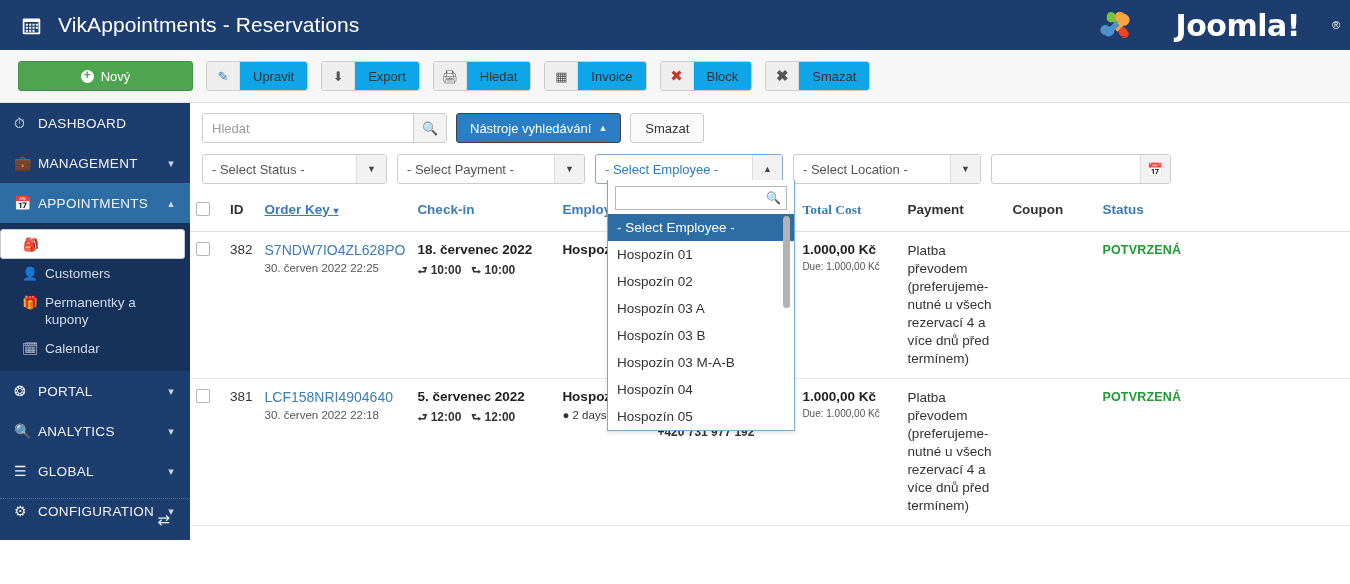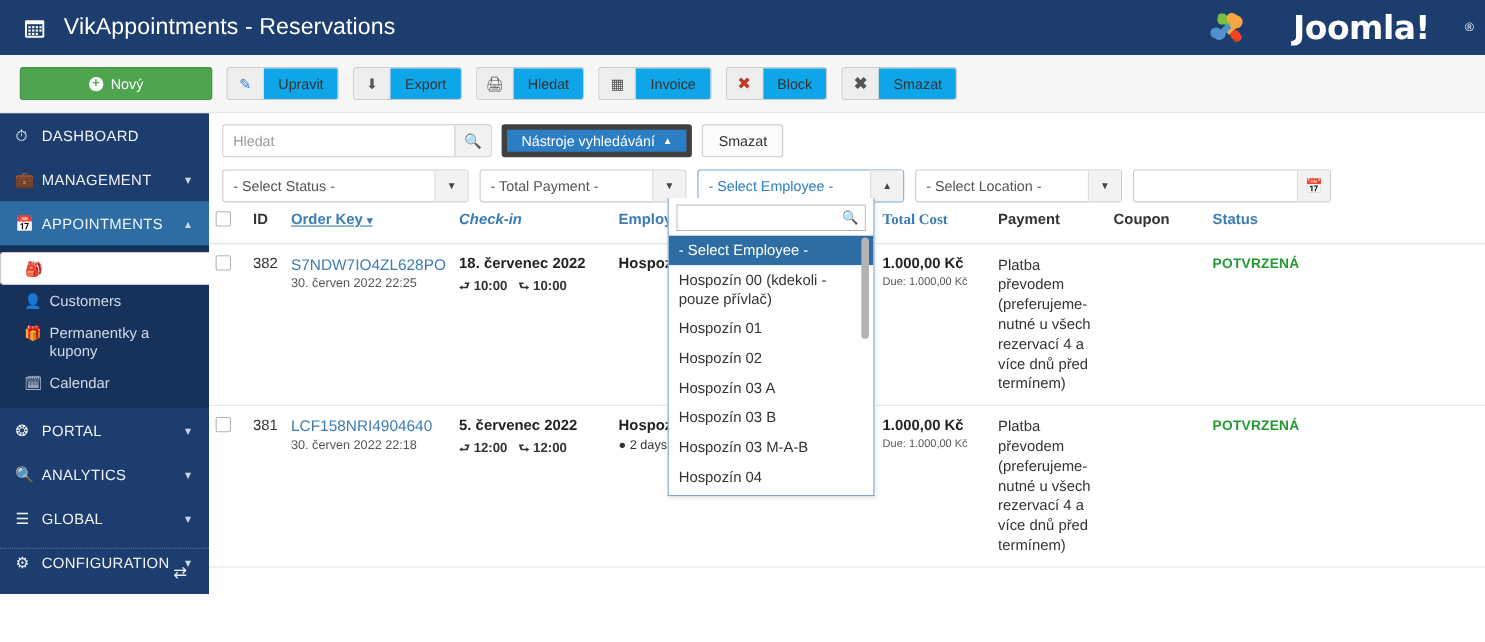--- a/index.html
+++ b/index.html
@@ -122,35 +122,35 @@
     font-size: 13px; font-family: "Liberation Sans", sans-serif; color: #555;
   }
   .search-box input::placeholder { color: #9b9b9b; }
   .search-box .sbtn {
     width: 33px; border-left: 1px solid #ccc; background: #f2f2f2;
     display: flex; align-items: center; justify-content: center;
     font-size: 13px; color: #555; cursor: pointer;
   }
   .btn-primary {
     height: 30px; margin-left: 9px; padding: 0 13px;
-    background: #2b7dc4; border: 5px solid #404040; border-radius: 3px;
+    background: #2b7dc4; border: 1px solid #404040; border-radius: 3px;
     color: #fff; font-size: 13px; display: flex; align-items: center;
     cursor: pointer;
   }
   .btn-primary .up { margin-left: 7px; font-size: 9px; }
   .btn-plain {
     height: 30px; margin-left: 9px; padding: 0 14px;
     background: #fbfbfb; border: 1px solid #ccc; border-radius: 3px;
     color: #333; font-size: 13px; display: flex; align-items: center;
     cursor: pointer;
   }
 
   .filter-row { display: flex; align-items: center; padding: 11px 0 0 12px; }
   .sel {
-    height: 30px; width: 224px; margin-right: 10px;
+    height: 30px; width: 185px; margin-right: 10px;
     border: 1px solid #ccc; border-radius: 3px; background: #fff;
     display: flex; align-items: center; position: relative; cursor: pointer;
   }
   .sel .txt { padding-left: 9px; font-size: 13px; color: #555; }
   .sel .arrow {
     position: absolute; right: 0; top: 0; width: 30px; height: 28px;
     background: #f2f2f2; border-left: 1px solid #ddd;
     display: flex; align-items: center; justify-content: center;
     font-size: 9px; color: #444;
   }
@@ -191,21 +191,21 @@
   .dd-item.sel-item { background: #2e6ca4; color: #fff; }
   .dd-scroll {
     position: absolute; right: 2px; top: 2px; width: 7px; height: 92px;
     background: #b3b3b3; border-radius: 4px;
   }
   .dd-scroll-track {
     position: absolute; right: 2px; top: 0; width: 7px; height: 236px;
   }
 
   
-  .tbl { width: 100%; border-collapse: collapse; }
+  .tbl { width: 100%; border-collapse: collapse; margin-top: 10px; }
   .tbl th {
     text-align: left; font-size: 13.5px; font-weight: bold;
     padding: 8px 6px 12px 6px; border-bottom: 1px solid #e0e0e0;
     vertical-align: top; white-space: nowrap;
   }
   .tbl th.link { color: #3b7cb5; }
   .tbl th.plain { color: #333; }
   .tbl td {
     padding: 10px 6px; vertical-align: top; font-size: 13.5px;
     border-bottom: 1px solid #e6e6e6;
@@ -221,21 +221,21 @@
   .times .ic { font-size: 11px; }
   .cust { font-size: 13.5px; color: #222; }
   .cost { font-weight: bold; font-size: 13.5px; color: #222; }
   .due { color: #555; font-size: 10px; margin-top: 4px; }
   .pay { font-size: 13px; color: #333; line-height: 18px; }
   .status-ok { color: #1f9b31; font-weight: bold; font-size: 12.5px; letter-spacing: .2px; }
   .days { font-size: 11.5px; color: #333; margin-top: 5px; }
   .colw-cb { width: 34px; }
   .colw-id { width: 34px; }
   .colw-key { width: 150px; text-decoration: underline; }
-  .colw-chk { width: 145px; font-style: italic; }
+  .colw-chk { width: 145px; }
   .colw-emp { width: 95px; }
   .colw-cus { width: 145px; }
   .colw-cost { width: 105px; font-family: Liberation Serif, serif; }
   .colw-pay { width: 105px; }
   .colw-cou { width: 90px; }
 </style>
 </head>
 <body>
 
 <div id="app">
@@ -389,21 +389,21 @@
         <span>Smazat</span>
       </div>
     </div>
 
     <div class="filter-row">
       <div class="sel">
         <span class="txt">- Select Status -</span>
         <span class="arrow">▼</span>
       </div>
       <div class="sel wide">
-        <span class="txt">- Total Payment -</span>
+        <span class="txt">- Select Payment -</span>
         <span class="arrow">▼</span>
       </div>
       <div class="sel wide open">
         <span class="txt">- Select Employee -</span>
         <span class="arrow">▲</span>
       </div>
       <div class="sel wide">
         <span class="txt">- Select Location -</span>
         <span class="arrow">▼</span>
       </div>
@@ -518,21 +518,20 @@
     </table>
   </div>
 
   <div class="dropdown">
     <div class="dd-search">
       <input type="text" value="" style="">
       <span class="mag">🔍</span>
     </div>
     <div class="dd-list">
       <div class="dd-item sel-item">- Select Employee -</div>
-      <div class="dd-item">Hospozín 00 (kdekoli - pouze přívlač)</div>
       <div class="dd-item">Hospozín 01</div>
       <div class="dd-item">Hospozín 02</div>
       <div class="dd-item">Hospozín 03 A</div>
       <div class="dd-item">Hospozín 03 B</div>
       <div class="dd-item">Hospozín 03 M-A-B</div>
       <div class="dd-item">Hospozín 04</div>
       <div class="dd-item">Hospozín 05</div>
       <div class="dd-scroll-track">
         <div class="dd-scroll"></div>
       </div>

